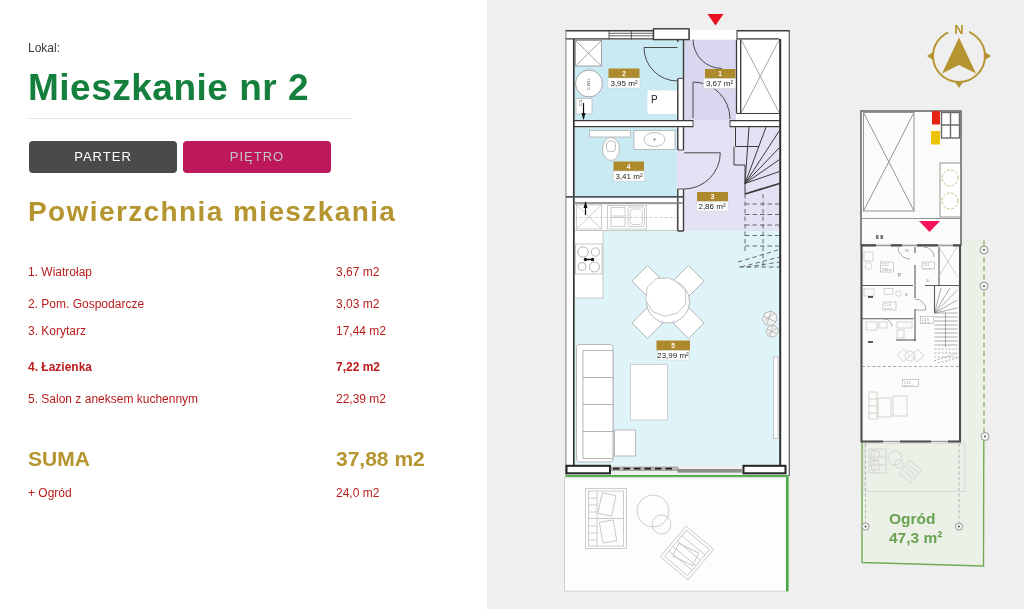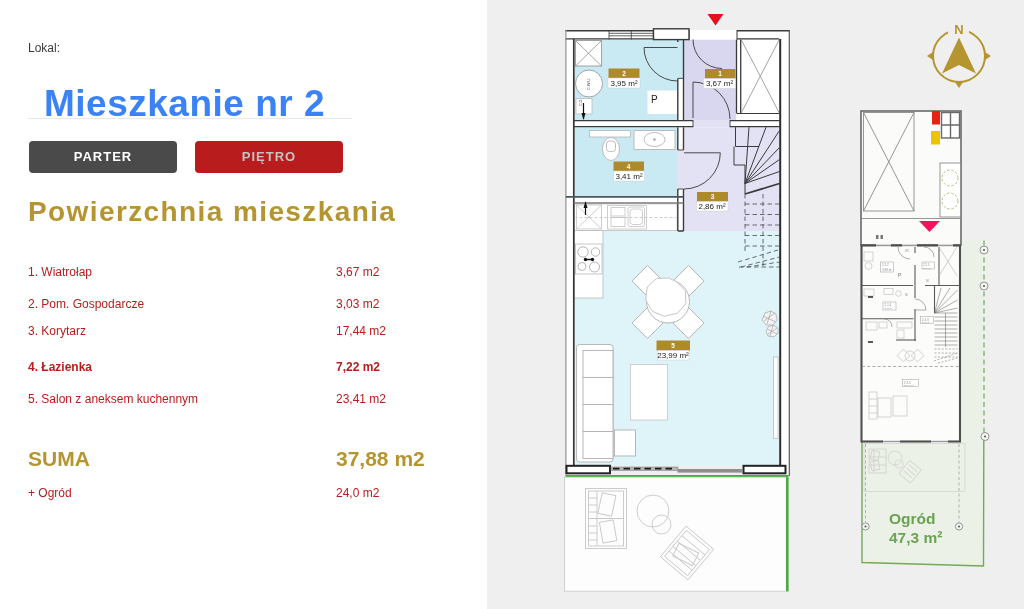--- a/index.html
+++ b/index.html
@@ -1,26 +1,26 @@
 <!DOCTYPE html>
 <html><head>
 <meta charset="utf-8">
 <style>
   html,body{margin:0;padding:0;}
   body{width:1024px;height:609px;overflow:hidden;background:#fff;
        font-family:"Liberation Sans", sans-serif;position:relative;}
   .gray{position:absolute;left:487px;top:0;width:537px;height:609px;background:#f0efef;}
   .lokal{position:absolute;left:28px;top:41px;font-size:12px;color:#3a3a3a;}
-  h1.title{position:absolute;left:28px;top:67px;margin:16px;font-size:37px;font-weight:bold;
-     color:#3b82f6;letter-spacing:0.5px;}
+  h1.title{position:absolute;left:28px;top:67px;margin:0;font-size:37px;font-weight:bold;
+     color:#15803d;letter-spacing:0.5px;}
   .divider{position:absolute;left:28px;top:118px;width:324px;height:1px;background:#e8e8e8;}
   .btn{position:absolute;top:141px;height:32px;width:148px;border-radius:4px;
-     font-size:13px;font-weight:bold;letter-spacing:1px;text-align:center;line-height:32px;}
+     font-size:13px;font-weight:normal;letter-spacing:1px;text-align:center;line-height:32px;}
   .btn1{left:29px;background:#4a4a4a;color:#fff;}
-  .btn2{left:195px;background:#b91c1c;color:#c3c3c3;}
+  .btn2{left:183px;background:#be185d;color:#c3c3c3;}
   h2.sub{position:absolute;left:28px;top:196px;margin:0;font-size:28px;font-weight:bold;color:#b5952f;letter-spacing:1.4px;}
   .row{position:absolute;left:28px;width:420px;font-size:12px;color:#b91c1c;}
   .row .val{position:absolute;left:308px;}
   .suma{font-size:21px;font-weight:bold;color:#b5952f;}
 </style>
 </head>
 <body>
 
 <div class="gray"></div>
 
@@ -37,21 +37,21 @@
 <h2 class="sub">Powierzchnia mieszkania</h2>
 
 <div class="row" style="top:265px;">1. Wiatrołap<span class="val">3,67 m2</span></div>
 
 <div class="row" style="top:297px;">2. Pom. Gospodarcze<span class="val">3,03 m2</span></div>
 
 <div class="row" style="top:324px;">3. Korytarz<span class="val">17,44 m2</span></div>
 
 <div class="row" style="top:360px;font-weight:bold;">4. Łazienka<span class="val">7,22 m2</span></div>
 
-<div class="row" style="top:392px;">5. Salon z aneksem kuchennym<span class="val">23,41 m2</span></div>
+<div class="row" style="top:392px;">5. Salon z aneksem kuchennym<span class="val">22,39 m2</span></div>
 
 <div class="row suma" style="top:447px;">SUMA<span class="val">37,88 m2</span></div>
 
 <div class="row" style="top:486px;">+ Ogród<span class="val">24,0 m2</span></div>
 
 <svg style="position:absolute;left:487px;top:0;" width="537" height="609" viewBox="487 0 537 609" xmlns="http://www.w3.org/2000/svg" font-family="Liberation Sans, sans-serif">
 <g id="mainplan">
 
 <rect x="574.5" y="39.6" width="102.6" height="80.4" fill="#c9eaf3"></rect>
 <rect x="677.1" y="39.6" width="7.1" height="38.8" fill="#c9eaf3"></rect>

